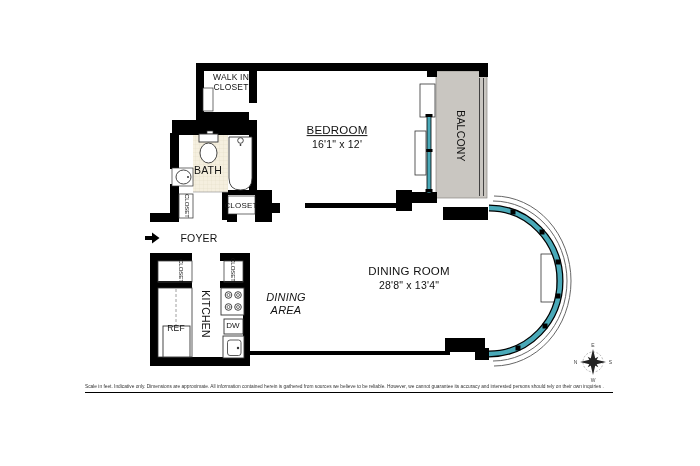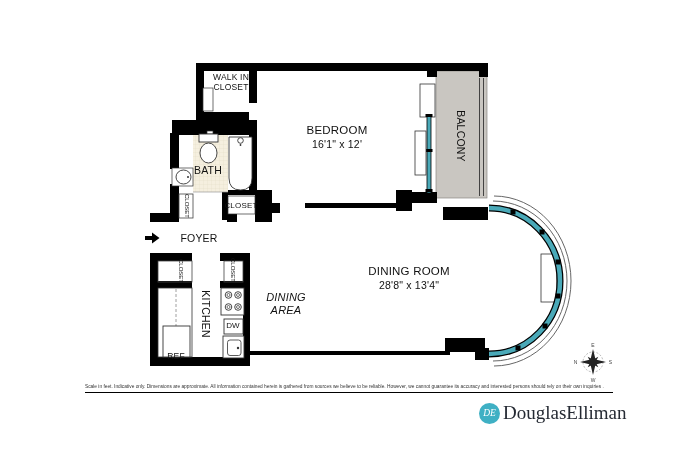--- a/index.html
+++ b/index.html
@@ -148,36 +148,32 @@
       <path d="M593,354.5 L594.8,360.2 L600.5,362 L594.8,363.8 L593,369.5 L591.2,363.8 L585.5,362 L591.2,360.2 Z" fill="#222" transform="rotate(45 593 362)"></path>
       <text x="593" y="347" font-size="5" fill="#444" text-anchor="middle">E</text>
       <text x="575.5" y="364" font-size="5" fill="#444" text-anchor="middle">N</text>
       <text x="610.5" y="364" font-size="5" fill="#444" text-anchor="middle">S</text>
       <text x="593" y="381.5" font-size="5" fill="#444" text-anchor="middle">W</text>
     </g>
   </svg>
 
   <div class="lbl f9" style="left:231px;top:82px;">WALK IN
 CLOSET</div>
-  <div class="lbl f12" style="left:337px;top:131px;">BEDROOM</div>
+  <div class="lbl f12" style="left:337px;top:131px;text-decoration:underline;">BEDROOM</div>
   <div class="lbl dims" style="left:337px;top:144px;">16'1" x 12'</div>
   <div class="lbl vert f10" style="left:461px;top:136px;">BALCONY</div>
   <div class="lbl f10" style="left:208px;top:170px;">BATH</div>
   <div class="lbl vert f6" style="left:186px;top:206px;">CLOSET</div>
   <div class="lbl f8" style="left:241px;top:206px;">CLOSET</div>
   <div class="lbl f10" style="left:199px;top:238px;">FOYER</div>
   <div class="lbl vert f6" style="left:180px;top:271px;">CLOSET</div>
   <div class="lbl vert f6" style="left:232px;top:270px;">CLOSET</div>
   <div class="lbl vert f10" style="left:206px;top:314px;">KITCHEN</div>
-  <div class="lbl f9" style="left:176px;top:356px;">REF</div>
+  <div class="lbl f9" style="left:176px;top:328px;">REF</div>
   <div class="lbl f8" style="left:233px;top:326px;">DW</div>
   <div class="lbl f11" style="left:286px;top:304px;">DINING
 AREA</div>
   <div class="lbl f12" style="left:409px;top:272px;">DINING ROOM</div>
   <div class="lbl dims" style="left:409px;top:285px;">28'8" x 13'4"</div>
 
   <div class="disclaimer">Scale in feet. Indicative only. Dimensions are approximate. All information contained herein is gathered from sources we believe to be reliable. However, we cannot guarantee its accuracy and interested persons should rely on their own inquiries .</div>
-  <div class="brand">
-    <span class="monogram">DE</span>
-    <span class="wordmark">DouglasElliman</span>
-  </div>
 
 </div>
 
 </body></html>

